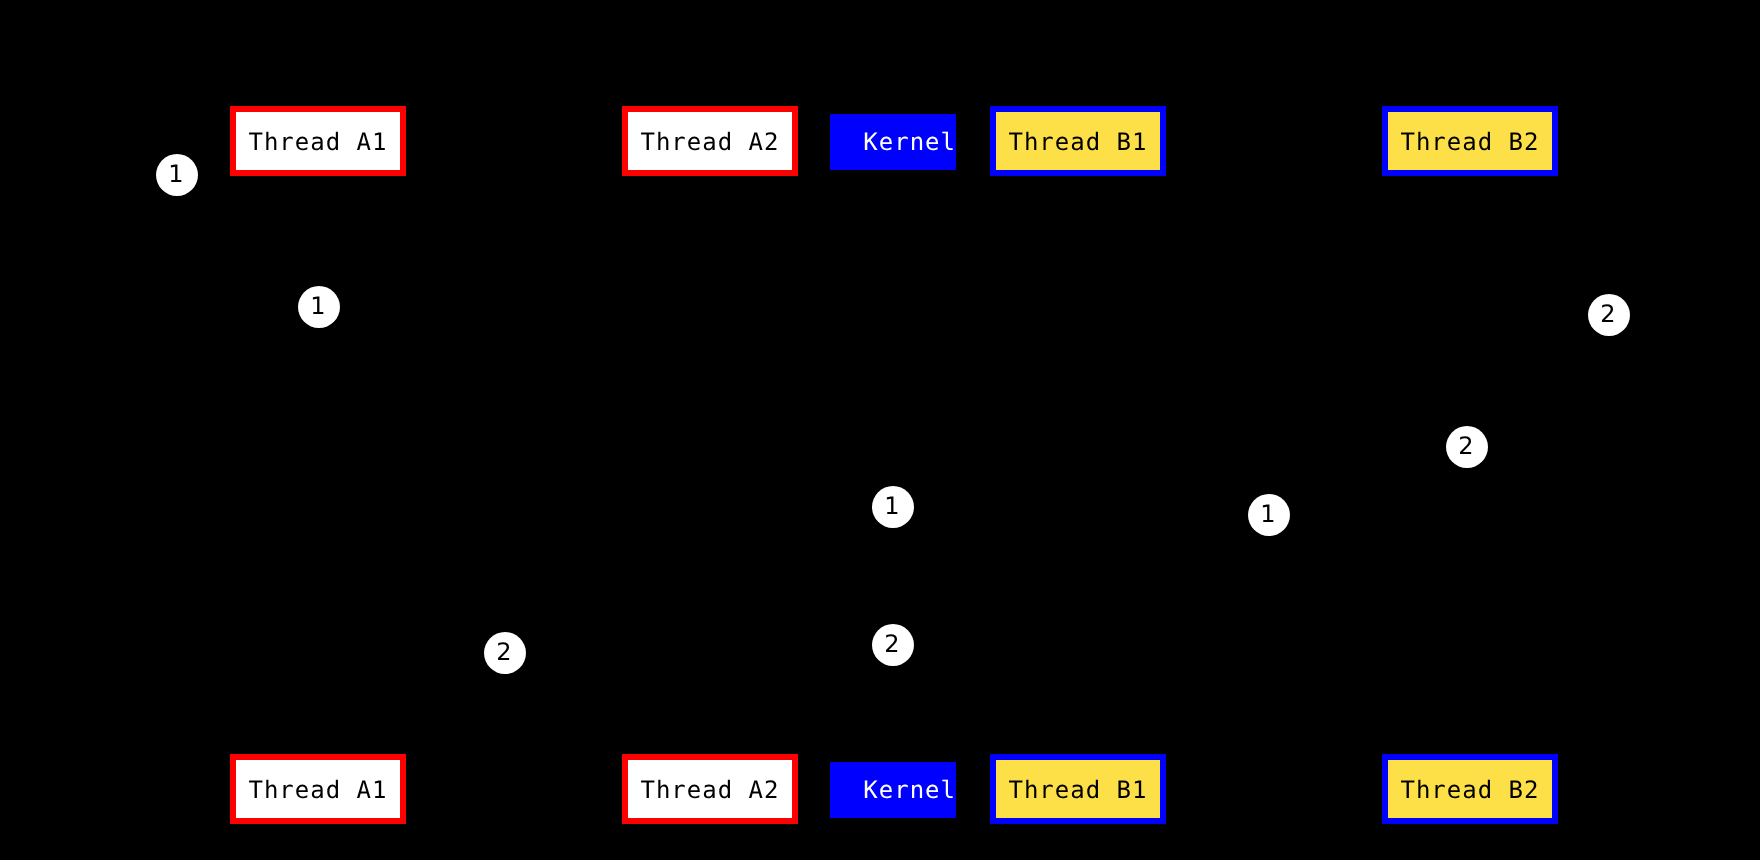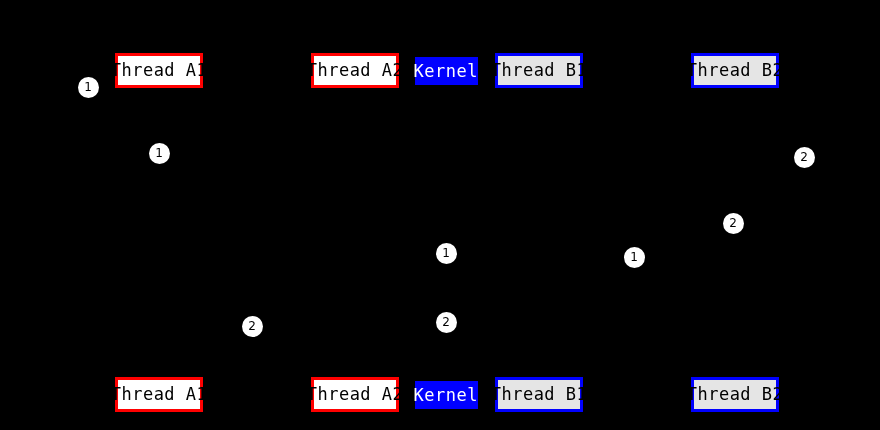--- a/index.html
+++ b/index.html
@@ -17,32 +17,32 @@
     font-family: "DejaVu Sans Mono", "Liberation Mono", monospace;
   }
 
   
   .participant {
     position: absolute;
     box-sizing: border-box;
     display: flex;
     align-items: center;
     justify-content: center;
-    font-size: 17px;
+    font-size: 12px;
     letter-spacing: 0.5px;
     white-space: nowrap;
     line-height: 1;
   }
   .participant.red {
     background: #ffffff;
     border: 3px solid #ff0000;
     color: #000000;
   }
   .participant.blue {
-    background: #e5e5e5;
+    background: #fde047;
     border: 3px solid #0000ff;
     color: #000000;
   }
   .participant.solidblue {
     background: #0000ff;
     border: 0 solid #0000ff;
     color: #ffffff;
     justify-content: flex-end;
   }
 

